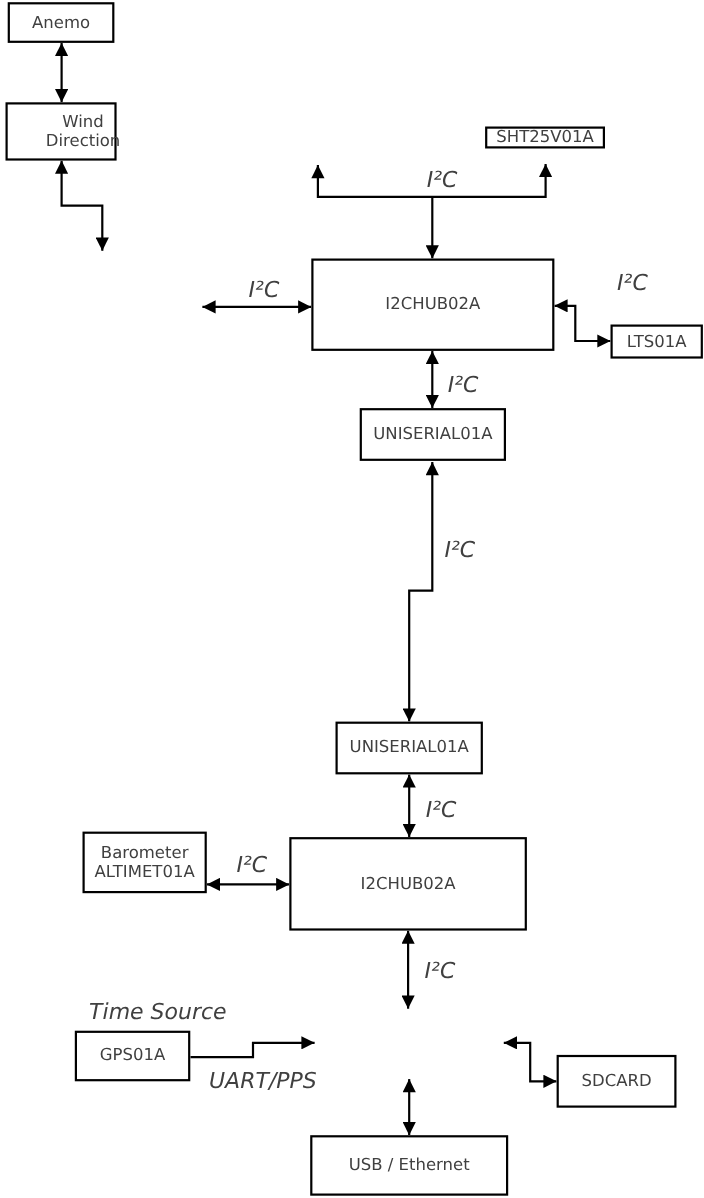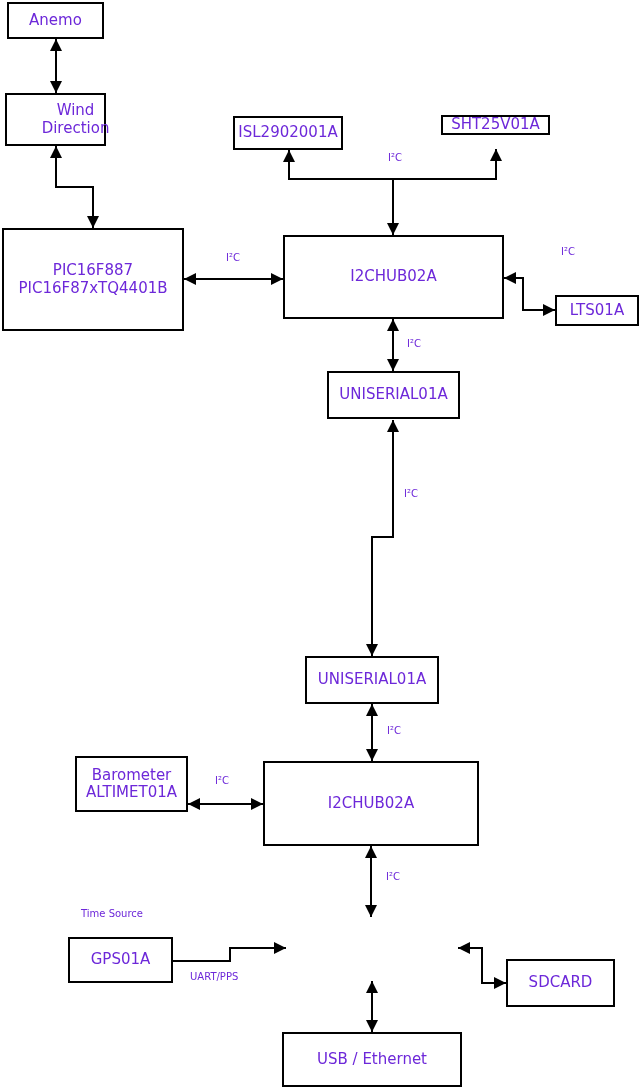--- a/index.html
+++ b/index.html
@@ -6,21 +6,21 @@
     margin: 0;
     padding: 0;
     background: #ffffff;
   }
   #canvas {
     position: relative;
     width: 640px;
     height: 1089px;
     background: #ffffff;
     font-family: "DejaVu Sans", "Liberation Sans", sans-serif;
-    color: #6d28d9;
+    color: #404040;
     overflow: hidden;
   }
   #wires {
     position: absolute;
     left: 0;
     top: 0;
     width: 640px;
     height: 1089px;
   }
   #wires path {
@@ -36,23 +36,24 @@
     display: flex;
     align-items: center;
     justify-content: center;
     text-align: center;
     font-size: 15px;
     line-height: 1.15;
     white-space: pre-line;
   }
   .edge-label {
     position: absolute;
-    font-size: 10px;
+    font-size: 20px;
     line-height: 1;
     white-space: nowrap;
+    font-style: italic;
   }
 </style>
 </head>
 <body>
 
 <div id="canvas">
 
   <svg id="wires" viewBox="0 0 640 1089" xmlns="http://www.w3.org/2000/svg">
     <defs>
       <marker id="arrow" viewBox="0 0 10 10" refX="10" refY="5" markerWidth="15" markerHeight="12" markerUnits="userSpaceOnUse" orient="auto-start-reverse">
@@ -87,24 +88,21 @@
     <path d="M458,948 L482,948 L482,983 L506,983" marker-start="url(#arrow)" marker-end="url(#arrow)"></path>
 
     <path d="M372,981 L372,1032" marker-start="url(#arrow)" marker-end="url(#arrow)"></path>
   </svg>
 
   <div class="node" style="left:7px; top:2px; width:97px; height:37px;">Anemo</div>
 
   <div class="node" style="left:5px; top:93px; width:101px; height:53px;padding-left:40px;">Wind
 Direction</div>
 
-  <div class="node" style="left:2px; top:228px; width:182px; height:103px;">PIC16F887
-PIC16F87xTQ4401B</div>
 
-  <div class="node" style="left:233px; top:116px; width:110px; height:34px;">ISL2902001A</div>
 
   <div class="node" style="left:441px; top:115px; width:109px; height:20px;">SHT25V01A</div>
 
   <div class="node" style="left:283px; top:235px; width:221px; height:84px;">I2CHUB02A</div>
 
   <div class="node" style="left:555px; top:295px; width:84px; height:31px;">LTS01A</div>
 
   <div class="node" style="left:327px; top:371px; width:133px; height:48px;">UNISERIAL01A</div>
 
   <div class="node" style="left:305px; top:656px; width:134px; height:48px;">UNISERIAL01A</div>

